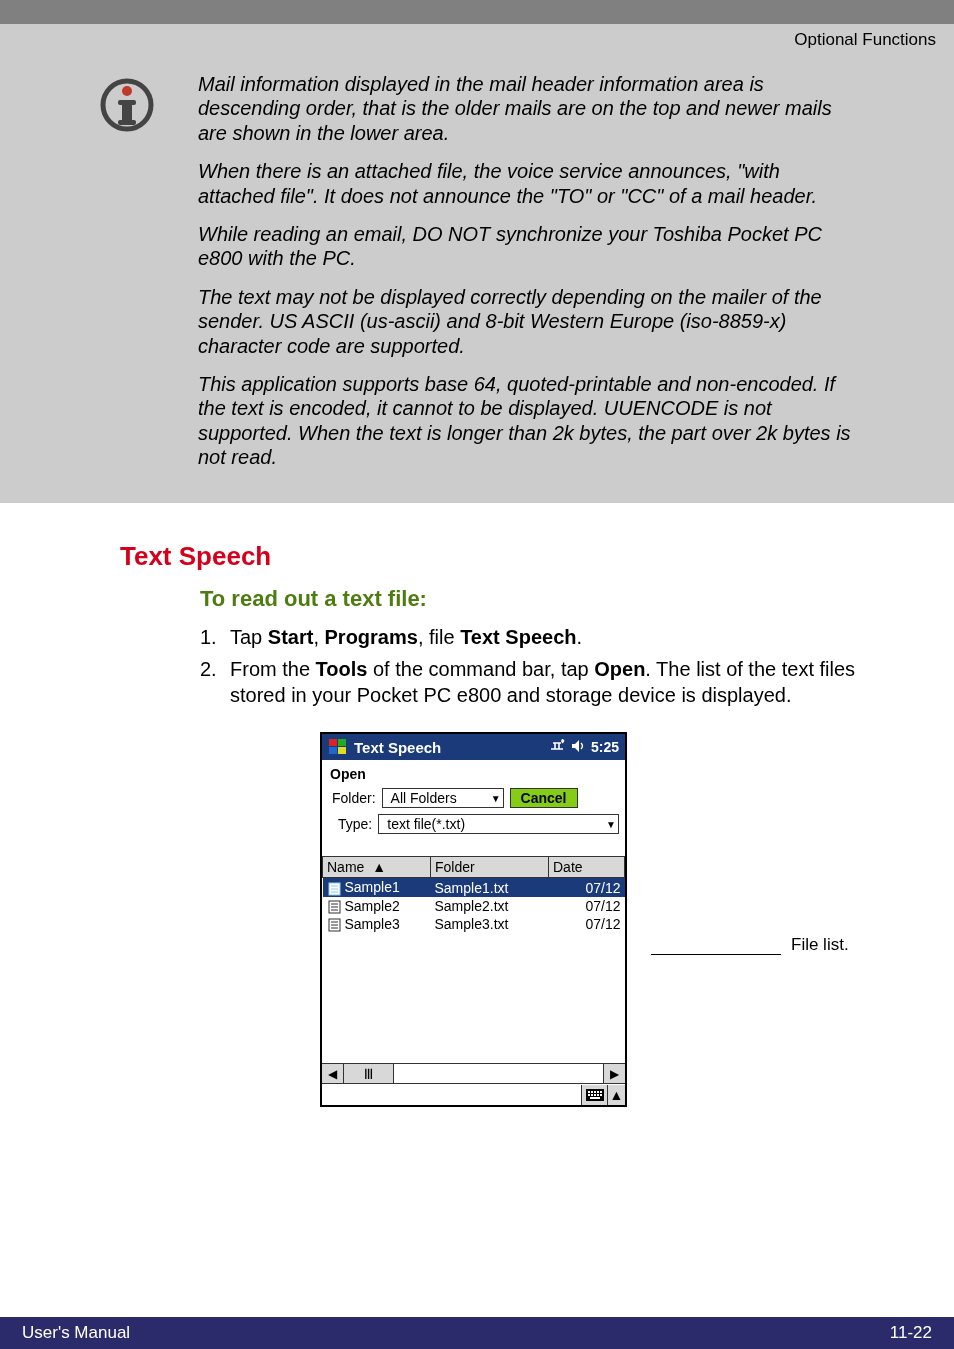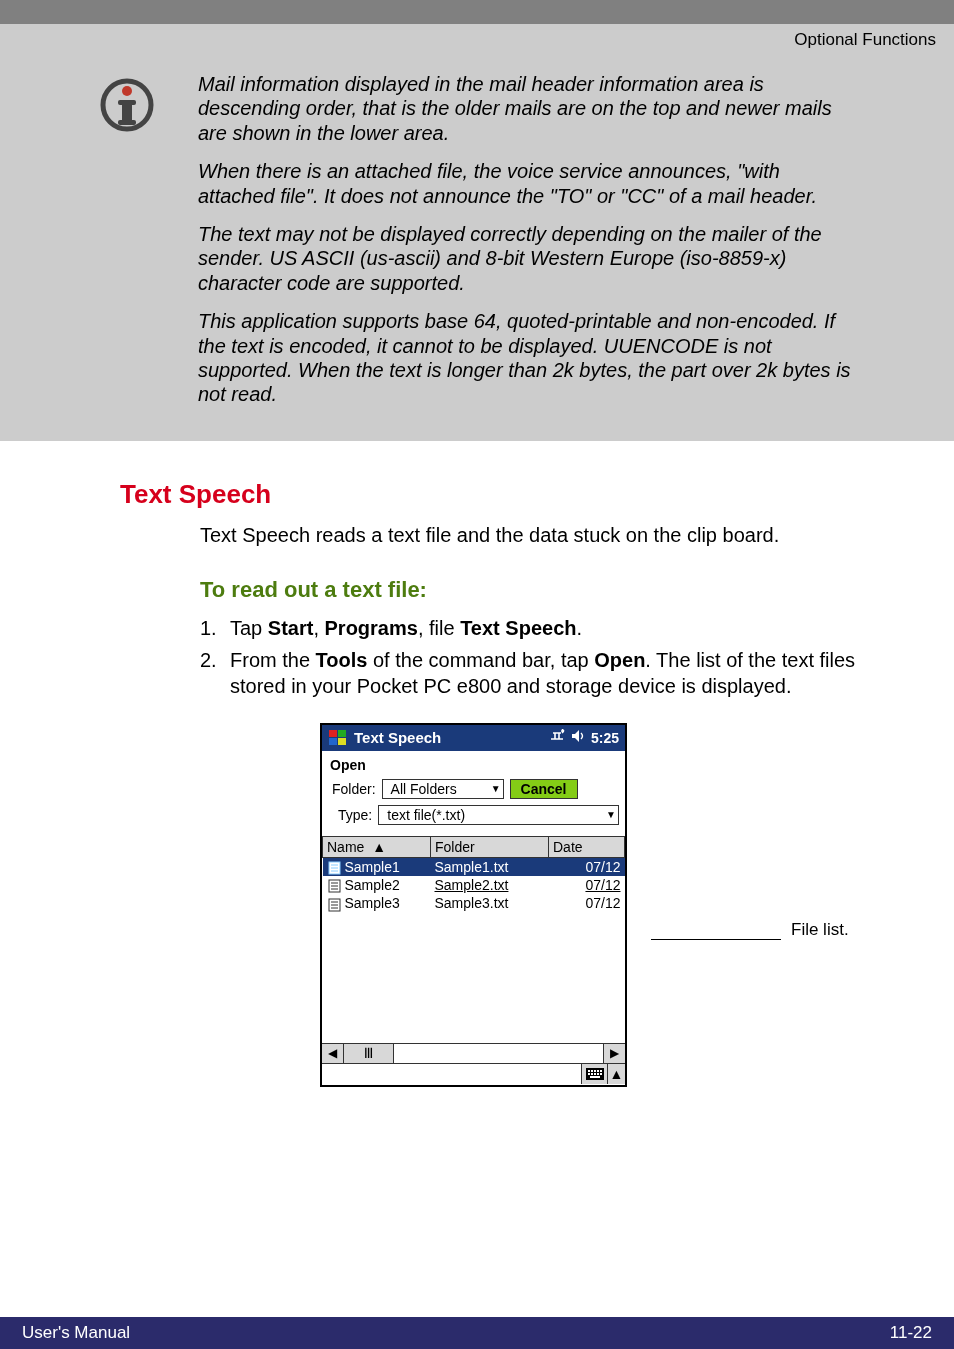--- a/index.html
+++ b/index.html
@@ -129,38 +129,38 @@
     padding: 0 2px 0 8px; background:#fff;
   }
   .ss-combo .arrow { font-size: 10px; }
   .ss-cancel {
     border: 1px solid #333; padding: 1px 10px;
     font-weight: bold; font-size: 14px; background:#84cc16;
   }
   .ss-table {
     width: 100%;
     border-collapse: collapse;
-    margin-top: 7px;
+    margin-top: 18px;
   }
   .ss-table th {
     background: #d8d8d8;
     border: 1px solid #333;
     font-weight: normal;
     text-align: left;
     padding: 2px 4px;
     font-size: 14px;
   }
   .ss-table td {
     padding: 1px 4px;
     font-size: 14px;
     border-left: 0; border-right: 0;
   }
   .row-sel td { background: #1a3a7a; color: #fff; }
   .row-norm td { background: #fff; color: #000; }
-  .txt-under { text-decoration: underline; }
+  .txt-under { }
   .file-ico { display:inline-block; width:16px; height:14px; vertical-align:middle; margin-right:2px;}
   .ss-body-fill { height: 130px; background:#fff; }
   .ss-scroll {
     display:flex; border-top:1px solid #333; height:20px;
   }
   .ss-scroll .btn {
     width:22px; border-right:1px solid #333;
     display:flex; align-items:center; justify-content:center;
     background:#d8d8d8; font-size:12px;
   }
@@ -208,28 +208,28 @@
       <circle cx="27" cy="27" r="24" fill="none" stroke="#444" stroke-width="5"></circle>
       <circle cx="27" cy="13" r="5" fill="#c0392b"></circle>
       <rect x="22" y="22" width="10" height="22" rx="2" fill="#444"></rect>
       <rect x="18" y="22" width="18" height="5" rx="2" fill="#444"></rect>
       <rect x="18" y="42" width="18" height="5" rx="2" fill="#444"></rect>
     </svg>
   </div>
   <div class="note-body">
     <p>Mail information displayed in the mail header information area is descending order, that is the older mails are on the top and newer mails are shown in the lower area.</p>
     <p>When there is an attached file, the voice service announces, "with attached file". It does not announce the "TO" or "CC" of a mail header.</p>
+    <p>While reading an email, DO NOT synchronize your Toshiba Pocket PC e800 with the PC.</p>
     <p>The text may not be displayed correctly depending on the mailer of the sender. US ASCII (us-ascii) and 8-bit Western Europe (iso-8859-x) character code are supported.</p>
     <p>This application supports base 64, quoted-printable and non-encoded. If the text is encoded, it cannot to be displayed. UUENCODE is not supported. When the text is longer than 2k bytes, the part over 2k bytes is not read.</p>
   </div>
 </div>
 
 <div class="main-content">
   <div class="h-red">Text Speech</div>
-  <div class="intro">Text Speech reads a text file and the data stuck on the clip board.</div>
   <div class="h-red-sub">To read out a text file:</div>
 
   <div class="steps">
     <div class="step-row">
       <div class="step-num">1.</div>
       <div class="step-text">
         <span>Tap </span><b>Start</b><span>, </span><b>Programs</b><span>, file </span><b>Text Speech</b><span>.</span>
       </div>
     </div>
     <div class="step-row">

